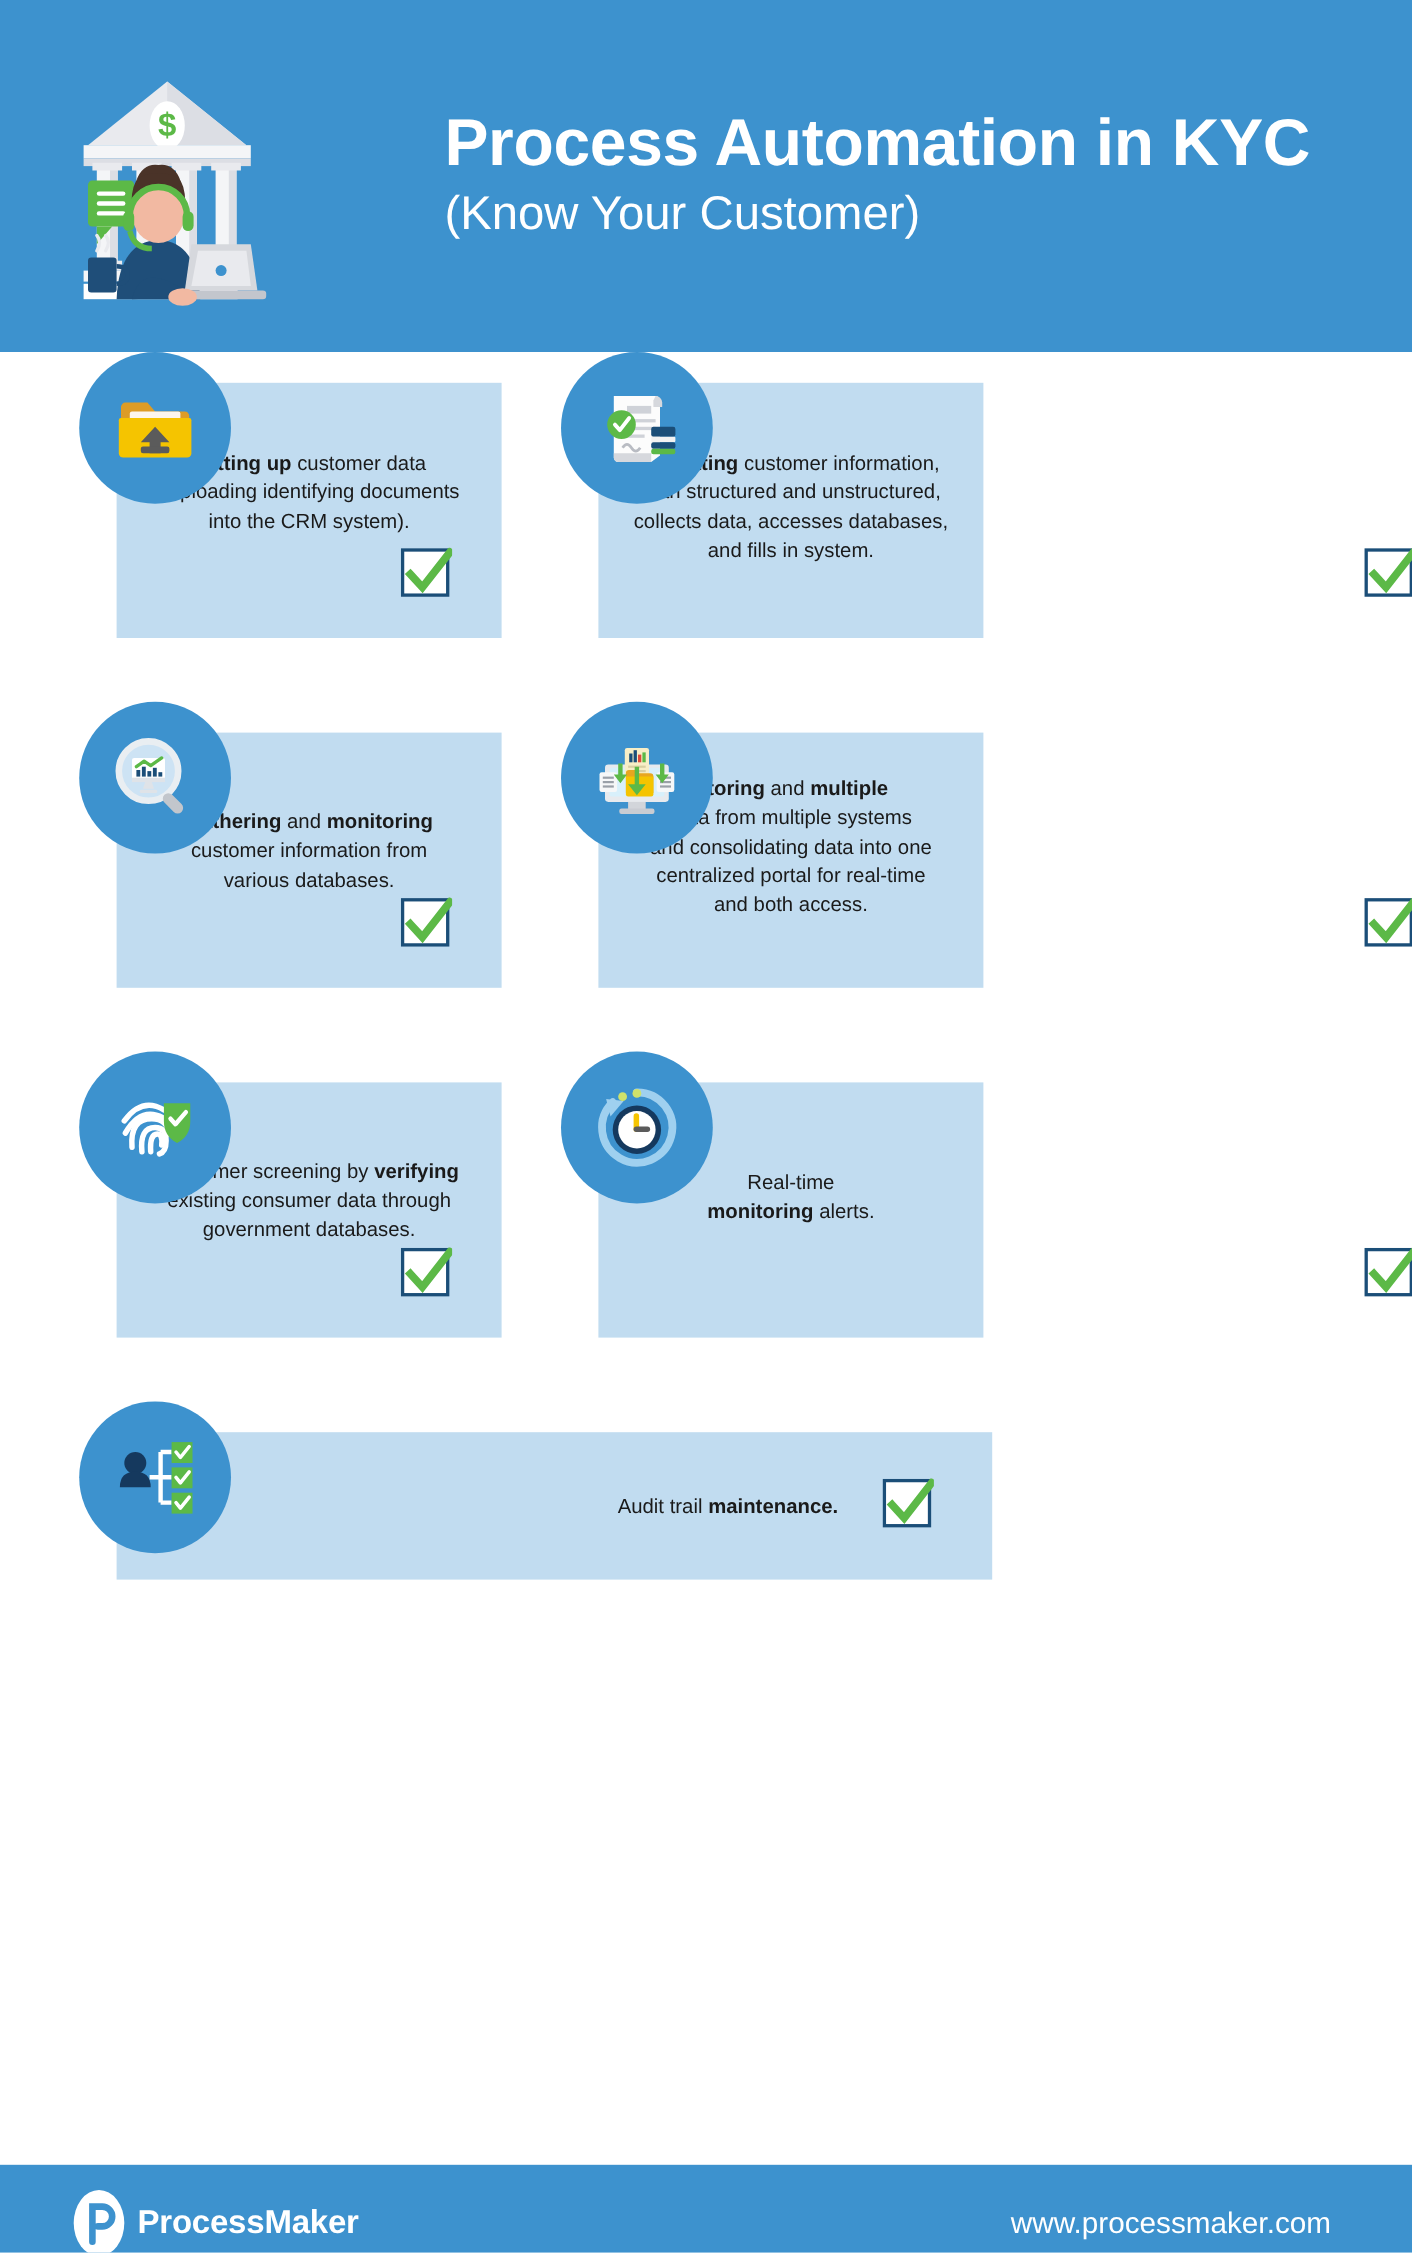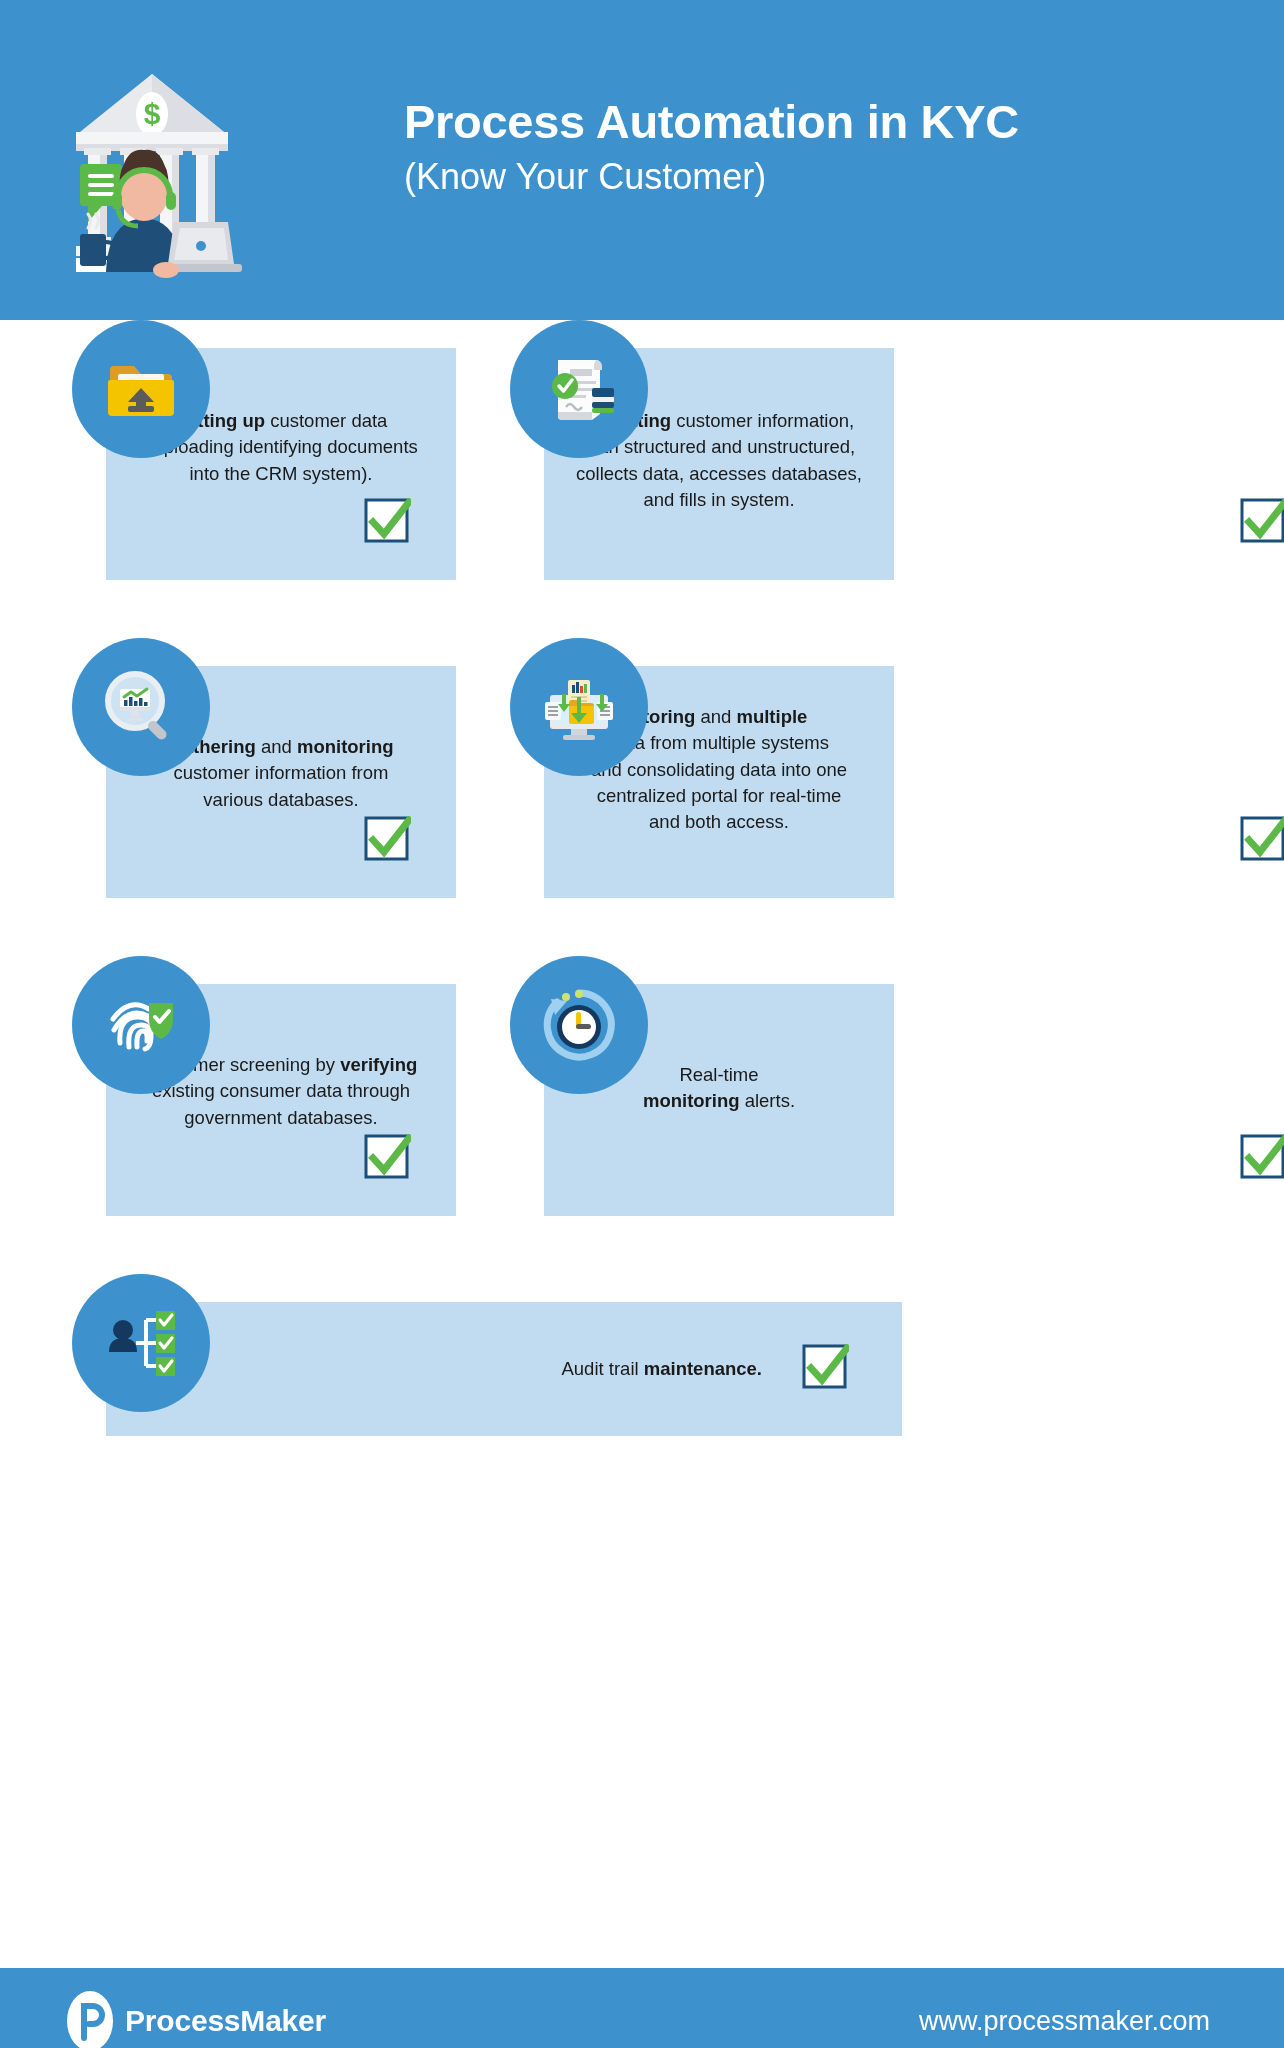--- a/index.html
+++ b/index.html
@@ -37,30 +37,30 @@
   }
 
   .header-titles {
     position: absolute;
     left: 404px;
     top: 96px;
     width: 830px;
   }
 
   .title-main {
-    font-size: 47px;
+    font-size: 60px;
     font-weight: bold;
     color: #ffffff;
     letter-spacing: -0.3px;
     line-height: 1.12;
     white-space: nowrap;
   }
 
   .title-sub {
-    font-size: 36px;
+    font-size: 43px;
     font-weight: normal;
     color: #ffffff;
     line-height: 1.2;
     margin-top: 6px;
     white-space: nowrap;
   }
 
   
   .grid {
     position: absolute;

